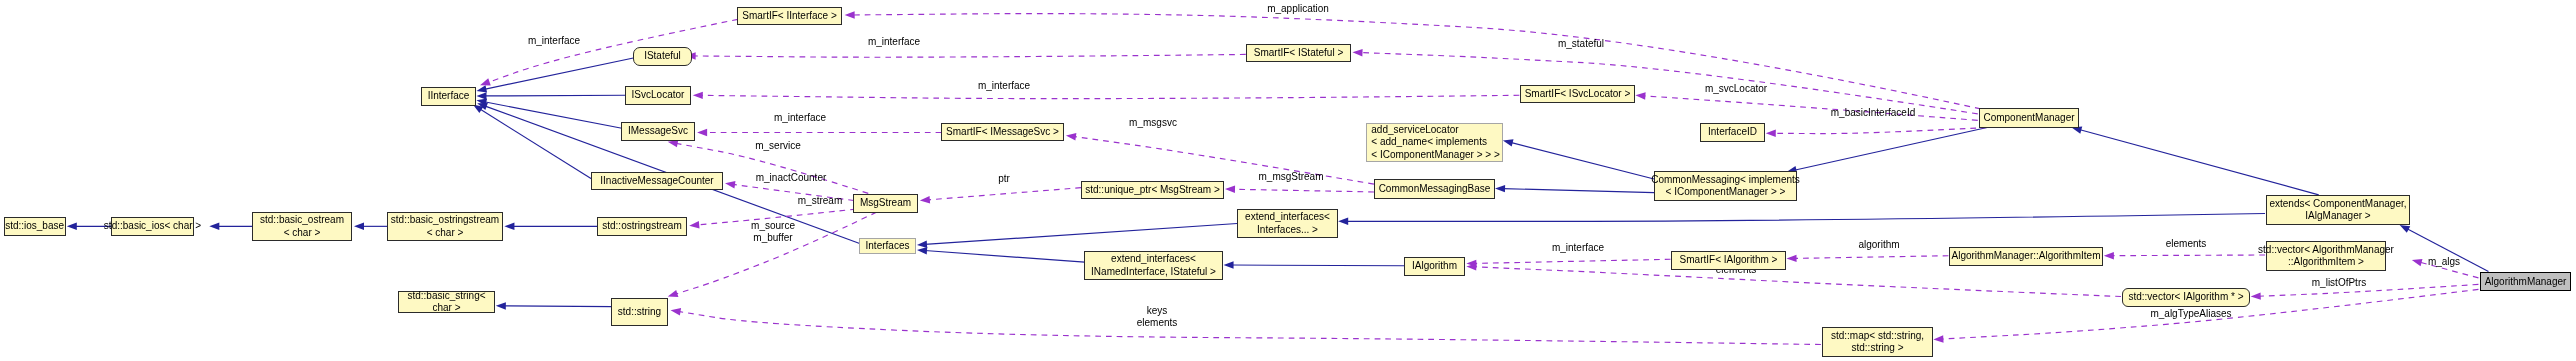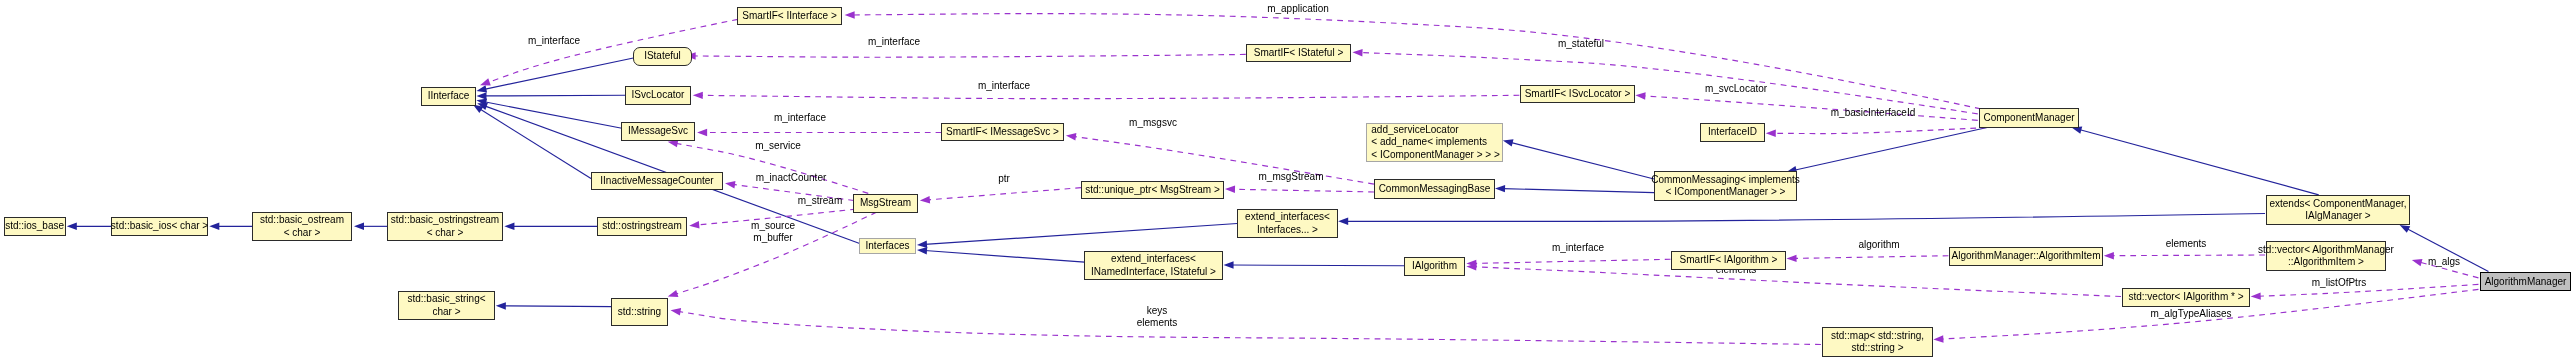--- a/index.html
+++ b/index.html
@@ -167,27 +167,27 @@
 elements</div>
     <div class="edge-label" style="left: 1873px; top: 113px;">m_basicInterfaceId</div>
     <div class="edge-label" style="left: 1578px; top: 248px;">m_interface</div>
     <div class="edge-label" style="left: 1879px; top: 245px;">algorithm</div>
     <div class="edge-label" style="left: 2186px; top: 244px;">elements</div>
     <div class="edge-label" style="left: 2444px; top: 262px;">m_algs</div>
     <div class="edge-label" style="left: 2339px; top: 283px;">m_listOfPtrs</div>
     <div class="edge-label" style="left: 1736px; top: 270px;">elements</div>
     <div class="edge-label" style="left: 2191px; top: 314px;">m_algTypeAliases</div>
     <div class="node" style="left: 3.6px; top: 217px; width: 62px; height: 18.6px;">std::ios_base</div>
-    <div class="node" style="left: 111px; top: 217px; width: 97px; height: 18.6px;">std::basic_ios&lt; char &gt;</div>
+    <div class="node" style="left: 111px; top: 217px; width: 83px; height: 18.6px;">std::basic_ios&lt; char &gt;</div>
     <div class="node" style="left: 252px; top: 212px; width: 100px; height: 29px;">std::basic_ostream
 &lt; char &gt;</div>
     <div class="node" style="left: 387px; top: 212px; width: 116px; height: 29px;">std::basic_ostringstream
 &lt; char &gt;</div>
     <div class="node" style="left: 597px; top: 217px; width: 90px; height: 18.6px;">std::ostringstream</div>
-    <div class="node" style="left: 398px; top: 291px; width: 97px; height: 29px;">std::basic_string&lt;
+    <div class="node" style="left: 398px; top: 291px; width: 97px; height: 22px;">std::basic_string&lt;
 char &gt;</div>
     <div class="node" style="left: 611px; top: 298px; width: 57px; height: 28px;">std::string</div>
     <div class="node" style="left: 421px; top: 87px; width: 55px; height: 18.6px;">IInterface</div>
     <div class="node" style="left: 633px; top: 47px; width: 59px; height: 18.6px; border-radius: 7px;">IStateful</div>
     <div class="node" style="left: 625px; top: 86px; width: 66px; height: 18.6px;">ISvcLocator</div>
     <div class="node" style="left: 621px; top: 122px; width: 74px; height: 18.6px;">IMessageSvc</div>
     <div class="node" style="left: 591px; top: 172px; width: 132px; height: 18px;">IInactiveMessageCounter</div>
     <div class="node" style="left: 853px; top: 194px; width: 65px; height: 18.6px;">MsgStream</div>
     <div class="node template" style="left: 859px; top: 238px; width: 57px; height: 16px;">Interfaces</div>
     <div class="node" style="left: 737px; top: 7.2px; width: 105px; height: 18px;">SmartIF&lt; IInterface &gt;</div>
@@ -207,18 +207,18 @@
     <div class="node" style="left: 1374px; top: 179px; width: 121px; height: 20px;">CommonMessagingBase</div>
     <div class="node" style="left: 1654px; top: 171px; width: 143px; height: 30px;">CommonMessaging&lt; implements
 &lt; IComponentManager &gt; &gt;</div>
     <div class="node" style="left: 1700px; top: 123px; width: 65px; height: 18.6px;">InterfaceID</div>
     <div class="node" style="left: 1979px; top: 108px; width: 100px; height: 20px;">ComponentManager</div>
     <div class="node" style="left: 1949px; top: 247px; width: 154px; height: 18.6px;">AlgorithmManager::AlgorithmItem</div>
     <div class="node" style="left: 2266px; top: 195px; width: 144px; height: 30px;">extends&lt; ComponentManager,
 IAlgManager &gt;</div>
     <div class="node" style="left: 2266px; top: 241px; width: 120px; height: 30px;">std::vector&lt; AlgorithmManager
 ::AlgorithmItem &gt;</div>
-    <div class="node" style="left: 2122px; top: 288px; width: 128px; height: 18.6px;">std::vector&lt; IAlgorithm * &gt;</div>
+    <div class="node" style="left: 2122px; top: 288px; width: 128px; height: 18.6px; border-radius: 6px;">std::vector&lt; IAlgorithm * &gt;</div>
     <div class="node" style="left: 1822px; top: 327px; width: 111px; height: 30px;">std::map&lt; std::string,
 std::string &gt;</div>
     <div class="node current" style="left: 2480px; top: 272px; width: 91px; height: 19.4px;">AlgorithmManager</div>
   </div>
 
 
 </body></html>

